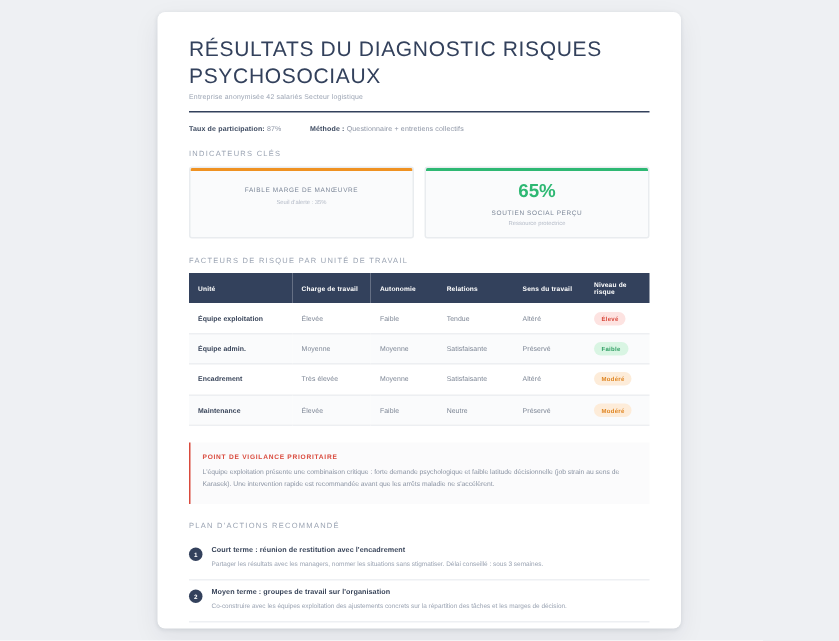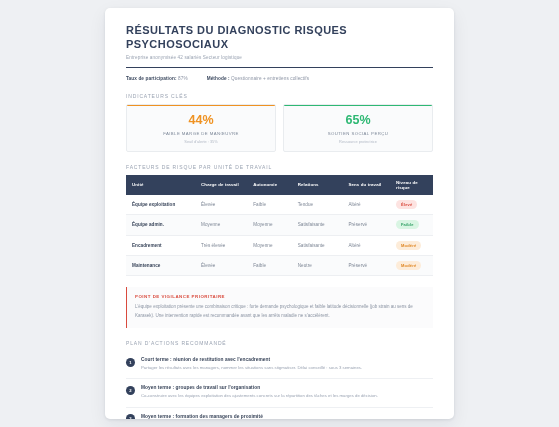--- a/index.html
+++ b/index.html
@@ -33,22 +33,22 @@
     background: #ffffff;
     border-radius: 5px;
     box-shadow: 0 1px 3px rgba(24,35,55,0.10), 0 6px 18px rgba(24,35,55,0.07);
     padding: 16px 21px 0 21px;
     overflow: hidden;
     position: relative;
   }
 
   
   .doc-title {
-    font-size: 11px;
-    font-weight: bold;
+    font-size: 14px;
+    font-weight: normal;
     letter-spacing: 0.45px;
     color: #33415c;
     line-height: 1.25;
   }
   .doc-subtitle {
     font-size: 4.6px;
     color: #9aa3b2;
     letter-spacing: 0.15px;
     margin-top: 3px;
   }
@@ -241,21 +241,20 @@
         </div>
       </div>
     </div>
 
     <div class="section-head">INDICATEURS CLÉS</div>
     <div class="kpi-row">
 
 
       <div class="kpi-card">
         <div class="kpi-accent" style="background: rgb(239, 146, 34);"></div>
-        <div class="kpi-value" style="color: rgb(239, 146, 34);">44%</div>
         <div class="kpi-label">FAIBLE MARGE DE MANŒUVRE</div>
         <div class="kpi-sub">Seuil d'alerte : 35%</div>
       </div>
 
       <div class="kpi-card">
         <div class="kpi-accent" style="background: rgb(46, 184, 115);"></div>
         <div class="kpi-value" style="color: rgb(46, 184, 115);">65%</div>
         <div class="kpi-label">SOUTIEN SOCIAL PERÇU</div>
         <div class="kpi-sub">Ressource protectrice</div>
       </div>

